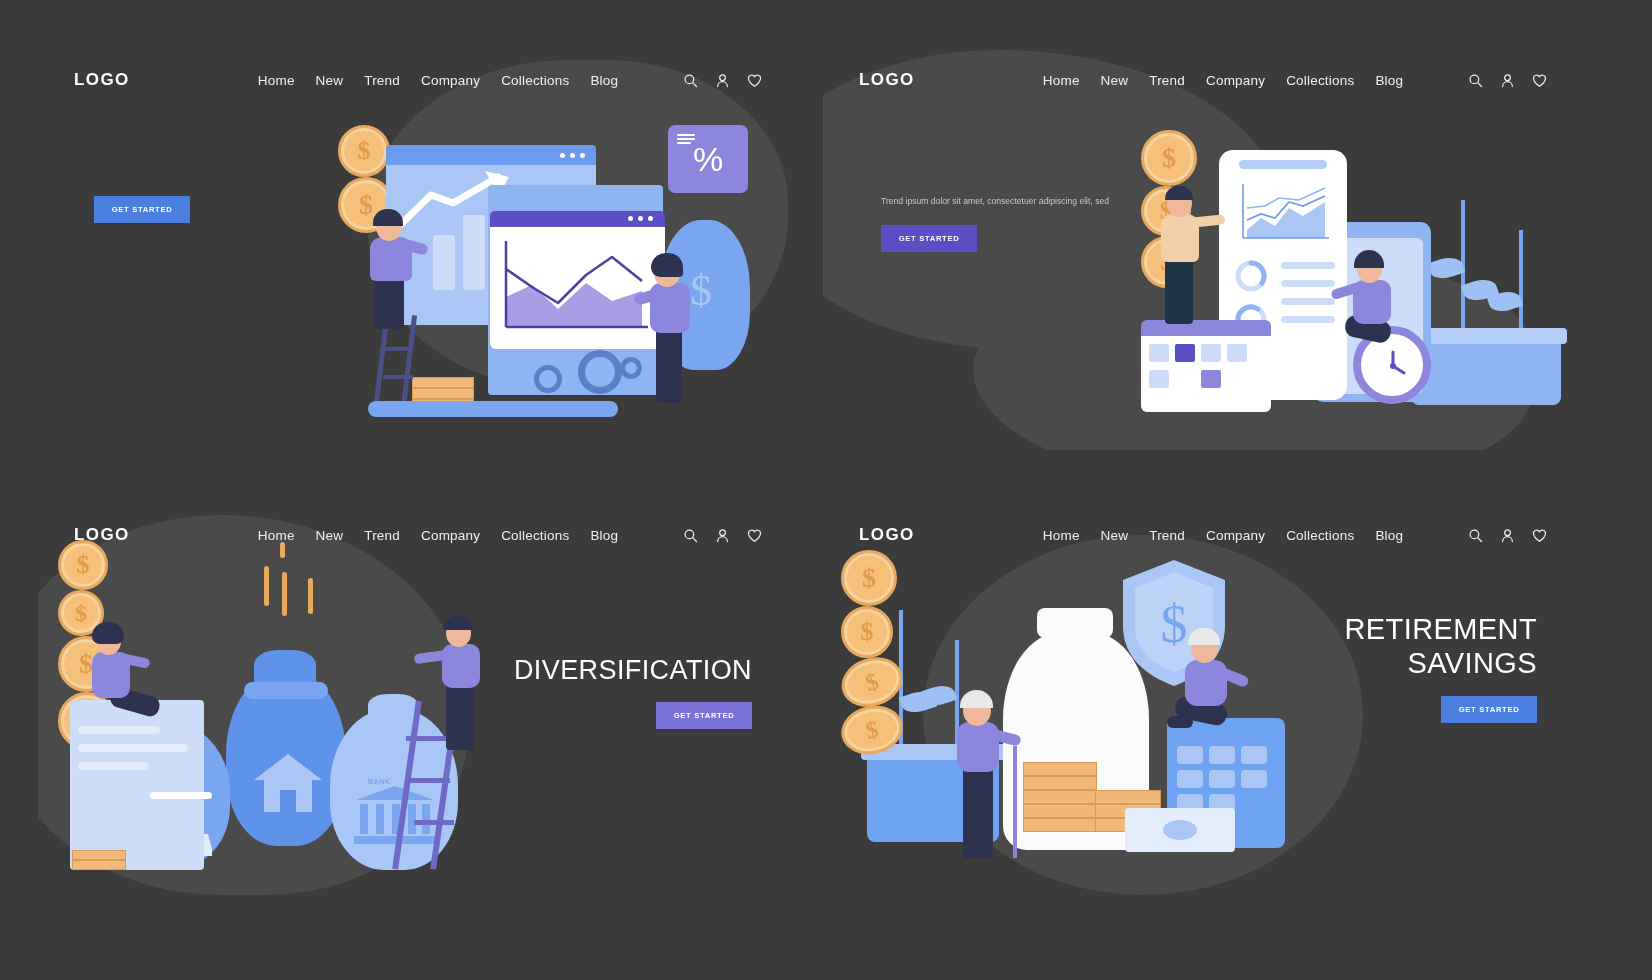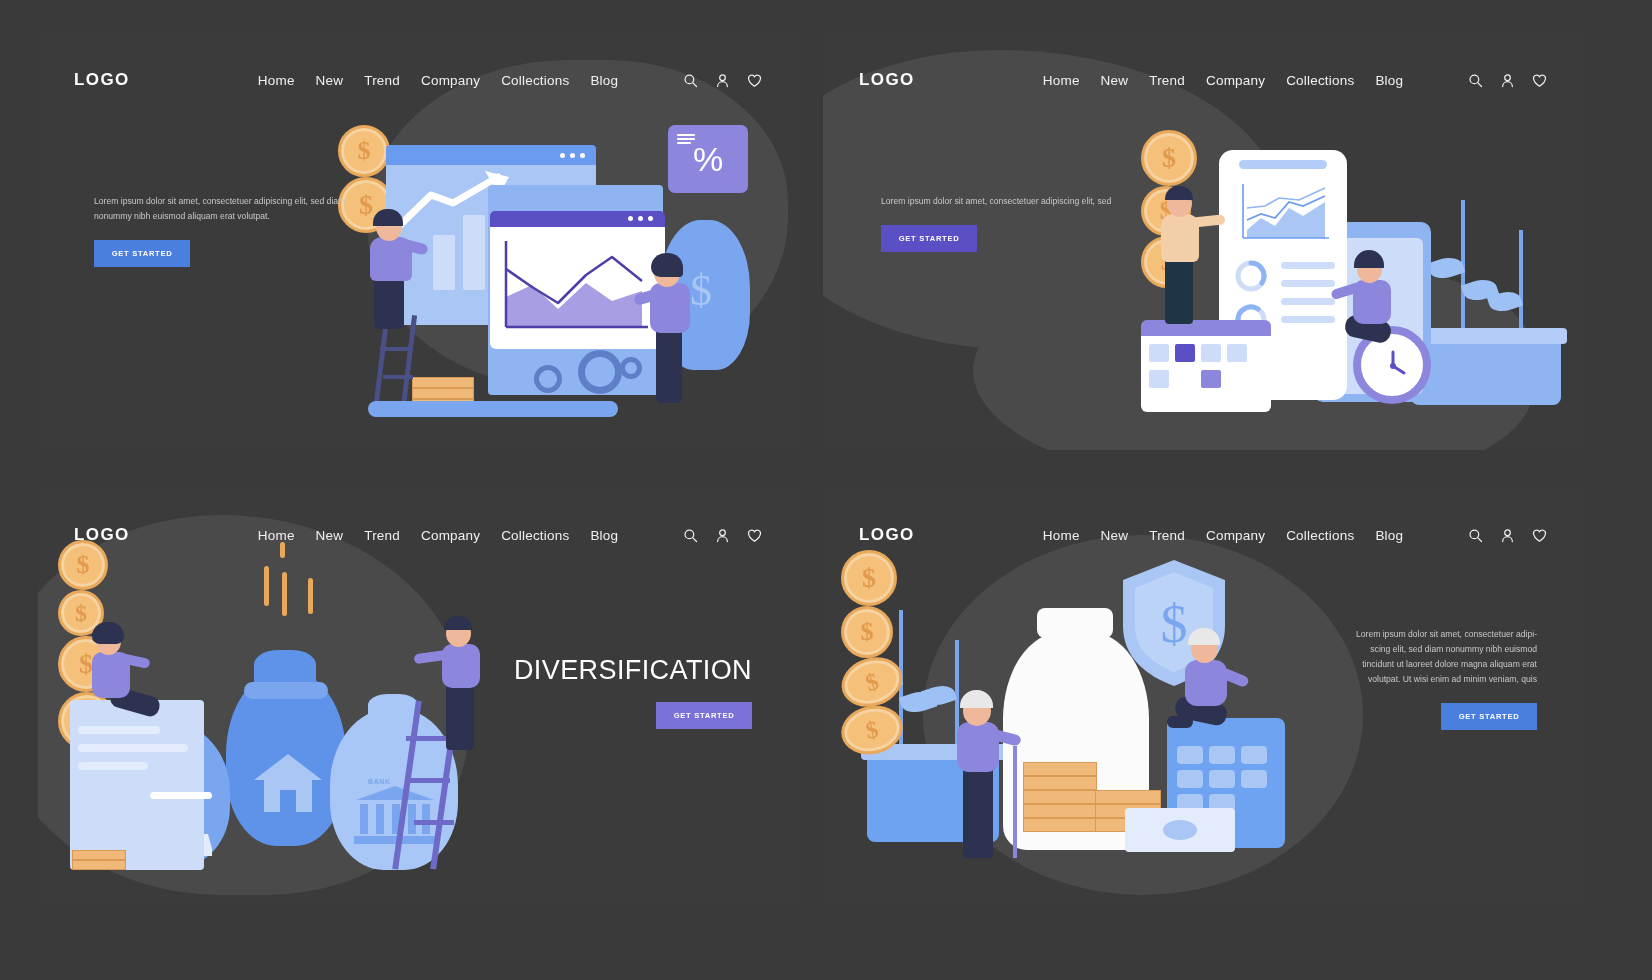--- a/index.html
+++ b/index.html
@@ -146,22 +146,20 @@
           </span>
         <span>
             <svg width="15" height="15" viewBox="0 0 16 16" fill="none" stroke="#f0f0f0" stroke-width="1.3">
               <path d="M8 14.2S1.6 10 1.6 5.7A3.4 3.4 0 0 1 8 4.1a3.4 3.4 0 0 1 6.4 1.6C14.4 10 8 14.2 8 14.2z" stroke-linejoin="round"></path>
             </svg>
           </span>
       </div>
     </div>
 
     <div class="hero" style="left:56px;top:150px;width:260px;">
-      <div class="hero-sub">Lorem ipsum dolor sit amet, consectetuer adipiscing elit, sed diam
-nonummy nibh euismod aliquam erat volutpat.</div>
       <button class="btn" style="background:#4a7fe0;">GET STARTED</button>
     </div>
 
     <div class="ill" style="left:300px;top:95px;width:440px;height:290px;">
 
       <div class="p1-screen-back" style="left:48px;top:20px;width:210px;height:20px;background:#6b9bf0;border-radius:4px 4px 0 0;"></div>
       <div class="p1-screen-back" style="left:48px;top:40px;width:210px;height:160px;background:#a9c6f5;"></div>
       <span class="dot" style="left:222px;top:28px;"></span>
       <span class="dot" style="left:232px;top:28px;"></span>
       <span class="dot" style="left:242px;top:28px;"></span>
@@ -261,21 +259,21 @@
           </span>
         <span>
             <svg width="15" height="15" viewBox="0 0 16 16" fill="none" stroke="#f0f0f0" stroke-width="1.3">
               <path d="M8 14.2S1.6 10 1.6 5.7A3.4 3.4 0 0 1 8 4.1a3.4 3.4 0 0 1 6.4 1.6C14.4 10 8 14.2 8 14.2z" stroke-linejoin="round"></path>
             </svg>
           </span>
       </div>
     </div>
 
     <div class="hero" style="left:58px;top:150px;width:270px;">
-      <div class="hero-sub">Lorem ipsum dolor sit amet, consectetuer adipiscing elit, sed</div>
+      <div class="hero-sub">Trend ipsum dolor sit amet, consectetuer adipiscing elit, sed</div>
       <button class="btn" style="background:#5a4fc4;">GET STARTED</button>
     </div>
 
     <div class="ill" style="left:318px;top:100px;width:430px;height:290px;">
 
       <div style="position:absolute;left:320px;top:70px;width:4px;height:150px;background:#7aa6ef;"></div>
       <div class="leaf" style="left:288px;top:128px;width:34px;height:20px;transform:rotate(-18deg);"></div>
       <div class="leaf" style="left:322px;top:150px;width:34px;height:20px;transform:rotate(162deg);"></div>
       <div style="position:absolute;left:378px;top:100px;width:4px;height:130px;background:#7aa6ef;"></div>
       <div class="leaf" style="left:348px;top:162px;width:32px;height:19px;transform:rotate(-18deg);"></div>
@@ -490,24 +488,22 @@
           </span>
         <span>
             <svg width="15" height="15" viewBox="0 0 16 16" fill="none" stroke="#f0f0f0" stroke-width="1.3">
               <path d="M8 14.2S1.6 10 1.6 5.7A3.4 3.4 0 0 1 8 4.1a3.4 3.4 0 0 1 6.4 1.6C14.4 10 8 14.2 8 14.2z" stroke-linejoin="round"></path>
             </svg>
           </span>
       </div>
     </div>
 
     <div class="hero right" style="right:46px;top:128px;width:300px;">
-      <div class="hero-sub">Lorem ipsum dolor sit amet, consectetuer adipi-
-scing elit, sed diam nonummy nibh euismod
-tincidunt ut laoreet dolore magna aliquam erat
-volutpat. Ut wisi enim ad minim veniam, quis</div>
+      <div class="hero-title">RETIREMENT
+SAVINGS</div>
       <button class="btn" style="background:#4a7fe0;">GET STARTED</button>
     </div>
 
     <div class="ill" style="left:18px;top:65px;width:460px;height:330px;">
 
       <div style="position:absolute;left:58px;top:60px;width:4px;height:150px;background:#7aa6ef;"></div>
       <div class="leaf" style="left:26px;top:120px;width:34px;height:20px;transform:rotate(-18deg);"></div>
       <div class="leaf" style="left:60px;top:142px;width:34px;height:20px;transform:rotate(162deg);"></div>
       <div class="leaf" style="left:26px;top:160px;width:30px;height:18px;transform:rotate(-18deg);"></div>
       <div style="position:absolute;left:114px;top:90px;width:4px;height:120px;background:#7aa6ef;"></div>

